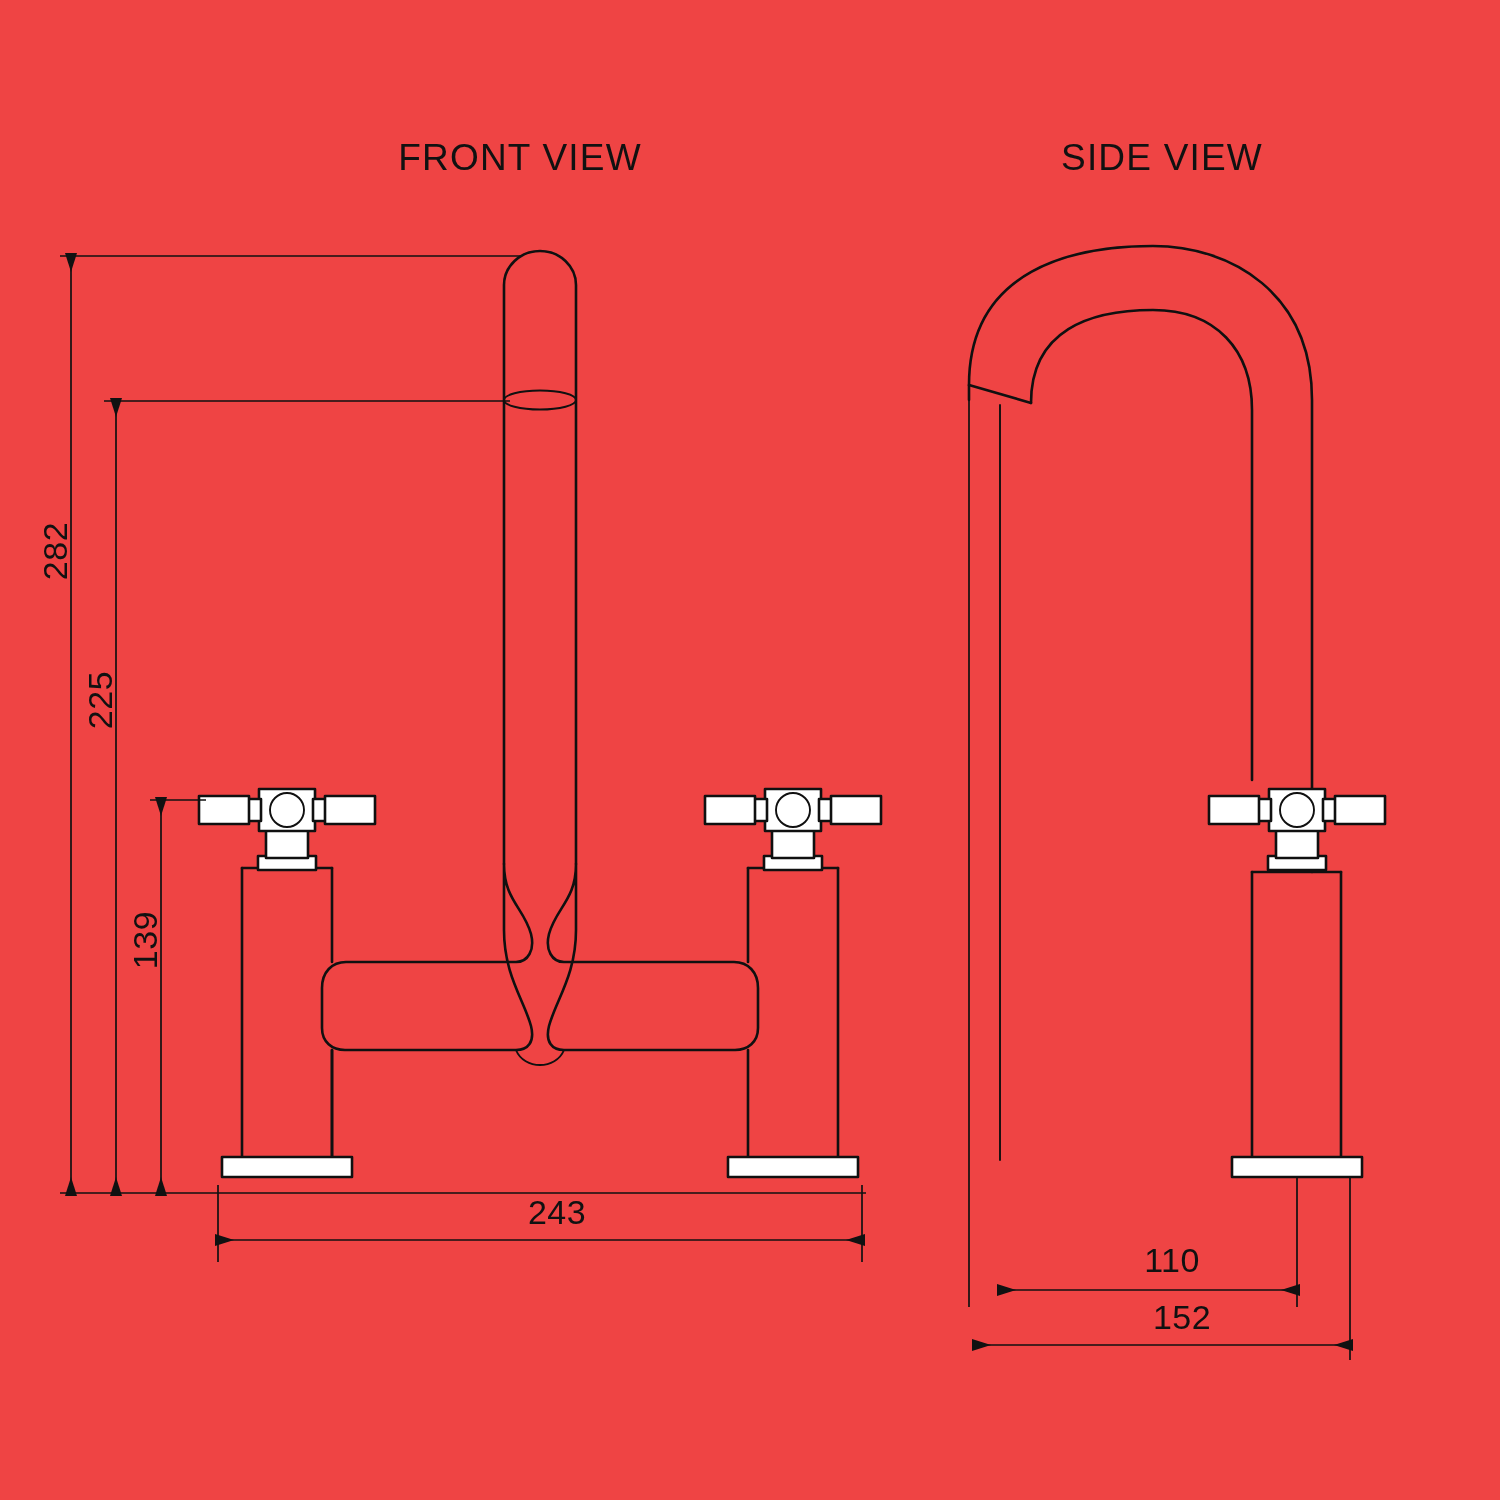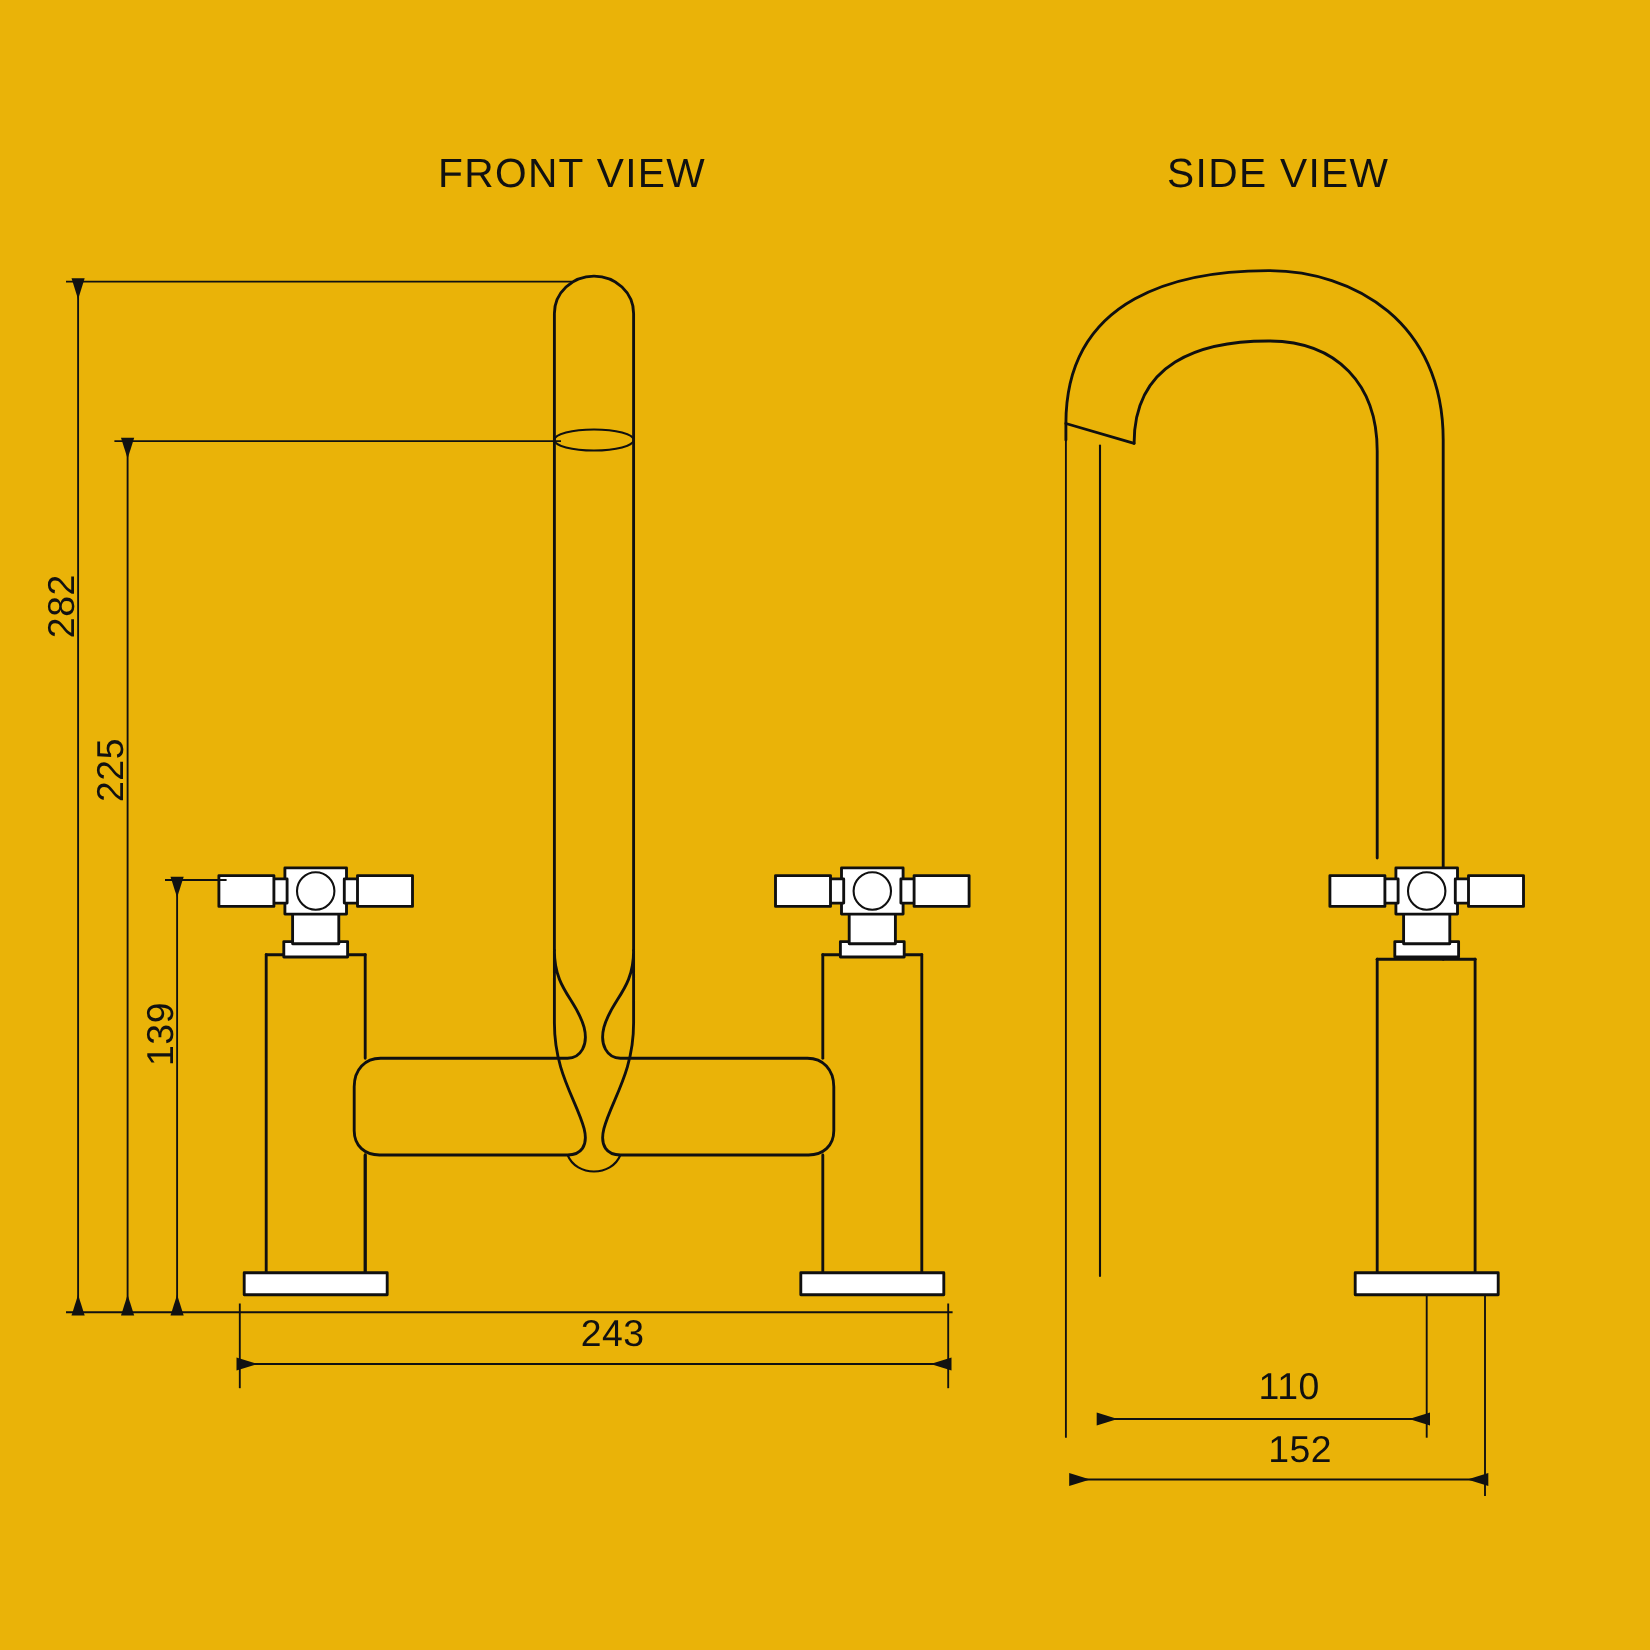--- a/index.html
+++ b/index.html
@@ -10,21 +10,21 @@
   body {
     width: 1500px;
     height: 1500px;
     font-family: "Liberation Sans", sans-serif;
     overflow: hidden;
   }
   #drawing-root {
     position: relative;
     width: 1500px;
     height: 1500px;
-    background: #eab308;
+    background: #ef4444;
   }
   svg.sheet {
     position: absolute;
     top: 0;
     left: 0;
     width: 1500px;
     height: 1500px;
   }
   .outline {
     fill: none;

